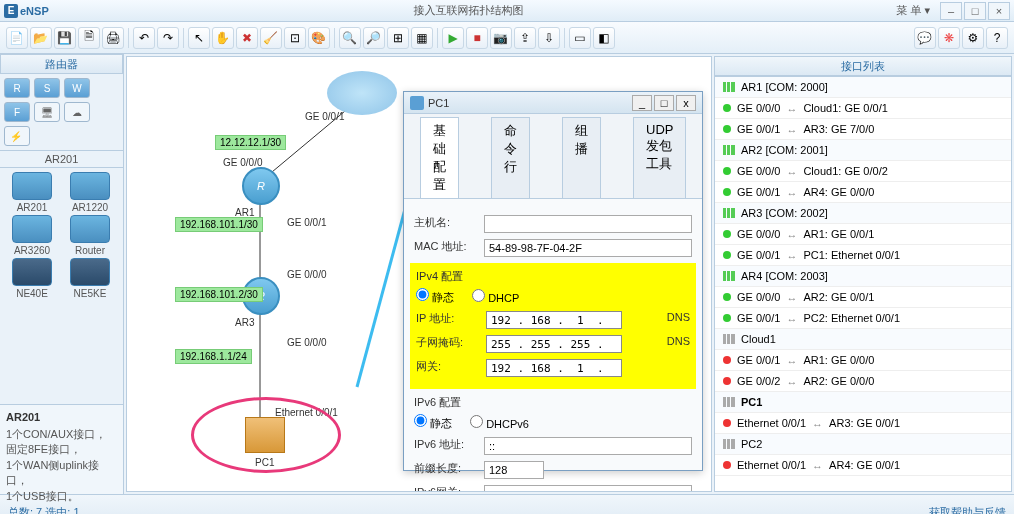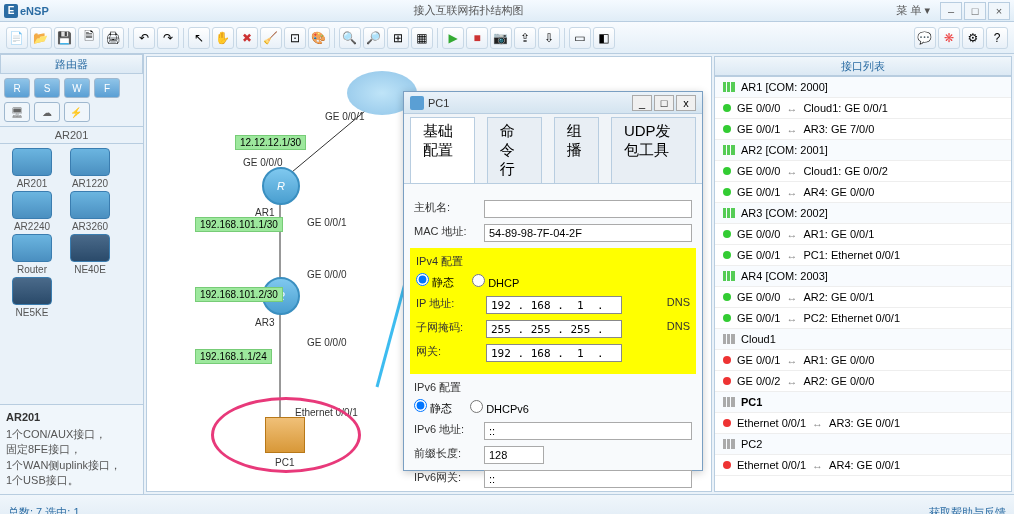--- a/index.html
+++ b/index.html
@@ -8,21 +8,21 @@
 .logo{display:flex;align-items:center;gap:2px;color:#2b6ca3;font-weight:bold;font-size:13px}
 .logo-icon{width:14px;height:14px;background:#2b6ca3;color:#fff;display:flex;align-items:center;justify-content:center;font-size:10px;border-radius:2px}
 .title-center{flex:1;text-align:center;color:#555}
 .menu-btn{padding:0 8px;color:#555;cursor:pointer}
 .win-btn{width:22px;height:18px;border:1px solid #b8cde0;background:#f0f6fb;margin-left:2px;display:flex;align-items:center;justify-content:center;cursor:pointer;color:#555}
 .toolbar{height:32px;background:linear-gradient(#f8fbfe,#e4eff8);border-bottom:1px solid #b8cde0;display:flex;align-items:center;padding:0 6px;gap:2px}
 .tb-btn{width:22px;height:22px;border:1px solid #c8d8e6;border-radius:3px;background:linear-gradient(#fff,#e8f0f8);display:flex;align-items:center;justify-content:center;cursor:pointer;font-size:12px}
 .tb-sep{width:1px;height:20px;background:#c8d8e6;margin:0 2px}
 .tb-spacer{flex:1}
 .main{display:flex;height:440px}
-.left-panel{width:144px;background:#eaf2f9;border-right:1px solid #b8cde0;display:flex;flex-direction:column}
+.left-panel{width:124px;background:#eaf2f9;border-right:1px solid #b8cde0;display:flex;flex-direction:column}
 .panel-header{height:20px;background:linear-gradient(#f0f6fb,#dce9f4);border:1px solid #b8cde0;display:flex;align-items:center;justify-content:center;color:#2b6ca3;font-size:11px}
 .device-cats{display:flex;flex-wrap:wrap;padding:4px;gap:4px;border-bottom:1px solid #b8cde0}
 .cat-icon{width:26px;height:20px;border:1px solid #9fb8cf;border-radius:3px;background:linear-gradient(#8fc4e8,#5a9fd4);cursor:pointer;display:flex;align-items:center;justify-content:center;color:#fff;font-size:10px}
 .cat-icon.plain{background:#f0f6fb;color:#666}
 .model-name{text-align:center;padding:2px;border-bottom:1px solid #b8cde0;color:#555}
 .device-grid{display:flex;flex-wrap:wrap;padding:4px;gap:2px;overflow-y:auto;flex:1;align-content:flex-start}
 .dev-item{width:56px;text-align:center;cursor:pointer}
 .dev-icon{width:40px;height:28px;margin:0 auto;background:linear-gradient(#6bb5e0,#4a8fc0);border-radius:4px;border:1px solid #3a7db0}
 .dev-icon.dark{background:linear-gradient(#4a6a8a,#2a4a6a)}
 .dev-label{font-size:10px;color:#555;margin-top:2px}
@@ -53,21 +53,21 @@
 .pc-icon{position:absolute;width:40px;height:36px;background:linear-gradient(#f0c078,#d89838);border:1px solid #b87818}
 .pc-circle{position:absolute;width:150px;height:76px;border:3px solid #e8397a;border-radius:50%}
 svg.links{position:absolute;top:0;left:0;width:100%;height:100%}
 
 .dialog{position:absolute;top:34px;right:8px;width:300px;height:380px;background:#f8fafc;border:1px solid #7a9fc2;box-shadow:0 2px 8px rgba(0,0,0,0.2)}
 .dlg-title{height:22px;background:linear-gradient(#eaf2f9,#d4e4f0);display:flex;align-items:center;padding:0 6px;border-bottom:1px solid #b8cde0}
 .dlg-title-icon{width:14px;height:14px;background:#5a9fd4;margin-right:4px;border-radius:2px}
 .dlg-title-text{flex:1;color:#333}
 .dlg-win-btn{width:20px;height:16px;border:1px solid #aaa;background:#f0f0f0;margin-left:2px;display:flex;align-items:center;justify-content:center;cursor:pointer}
 .dlg-tabs{display:flex;border-bottom:1px solid #b8cde0;background:#f0f4f8}
-.dlg-tab{padding:4px 12px;border:1px solid #b8cde0;border-bottom:none;background:#fff;margin:3px 6px 0;cursor:pointer;font-size:15px}
+.dlg-tab{padding:4px 12px;border:1px solid #b8cde0;border-bottom:none;background:#fff;margin:3px 16px 0;cursor:pointer;font-size:13px}
 .dlg-tab.inactive{background:#e8eef4}
 .dlg-body{padding:10px}
 .form-row{display:flex;align-items:flex-start;margin:6px 0;gap:6px}
 .form-label{width:64px;color:#333}
 .form-input{flex:1;border:1px solid #aaa;padding:2px 4px;height:18px;background:#fff}
 .ipv4-box{background:#ffff00;padding:6px;margin:6px -4px}
 .ipv4-title{color:#333;margin-bottom:4px}
 .radio-row{display:flex;gap:18px;margin:4px 0;align-items:center}
 .ip-input{border:1px solid #888;background:#fff;padding:1px 4px;width:136px;height:18px;font-family:monospace}
 .dns-lbl{margin-left:auto;color:#333}
@@ -139,24 +139,20 @@
     </div>
     <div class="model-name">AR201</div>
     <div class="device-grid" id="device-grid">
         <div class="dev-item">
           <div class="dev-icon"></div>
           <div class="dev-label">AR201</div>
         </div>
         <div class="dev-item">
           <div class="dev-icon"></div>
           <div class="dev-label">AR1220</div>
-        </div>
-        <div class="dev-item">
-          <div class="dev-icon"></div>
-          <div class="dev-label">AR2240</div>
         </div>
         <div class="dev-item">
           <div class="dev-icon"></div>
           <div class="dev-label">AR3260</div>
         </div>
         <div class="dev-item">
           <div class="dev-icon"></div>
           <div class="dev-label">Router</div>
         </div>
         <div class="dev-item">

